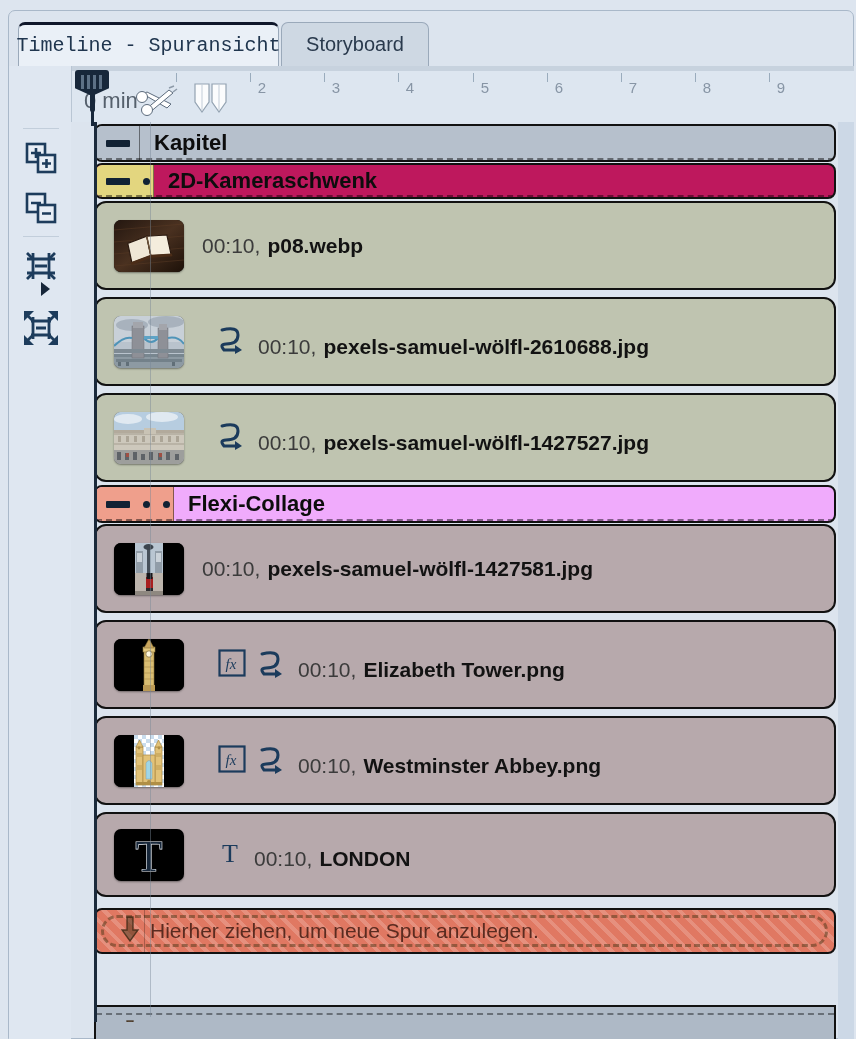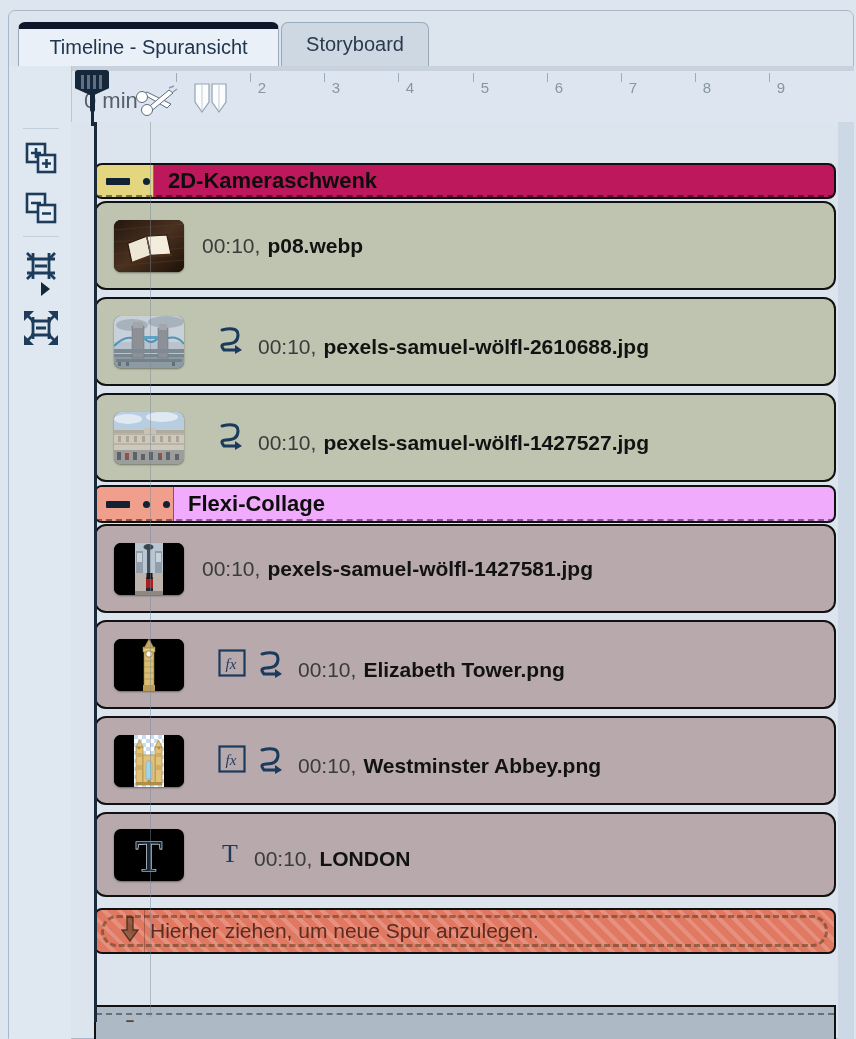--- a/index.html
+++ b/index.html
@@ -21,22 +21,22 @@
   
   .tabbar{position:absolute;left:18px;top:22px;height:44px;}
   .tab{
     position:absolute;top:0;height:44px;box-sizing:border-box;
     border:1px solid #9aa9ba;border-bottom:none;
     border-top-left-radius:7px;border-top-right-radius:7px;
     display:flex;align-items:center;justify-content:center;
     font-size:20px;color:#2a3a4d;padding:0 16px;white-space:nowrap;
   }
   .tab.active{
-    left:0;width:261px;background:#eaf0f7;border-top:7px solid #0f172a;
-    z-index:3;color:#20364f;
+    left:0;width:261px;background:#eaf0f7;border-top:3px solid #0f172a;
+    z-index:3;color:#20364f;font-family:Liberation Mono, monospace;
   }
   .tab.inactive{
     left:263px;width:148px;background:#ced8e3;border-top:1px solid #9aa9ba;
     z-index:2;color:#2a3a4d;
   }
 
   
   .ruler-wrap{
     position:absolute;left:9px;top:66px;width:845px;height:56px;
     background:#dfe7f1;overflow:hidden;
@@ -282,20 +282,28 @@
         <i style="left:12px"></i>
         <i style="left:18px"></i>
     </div>
     <div class="neck"></div>
     <div class="stem"></div>
   </div>
   <div class="playline"></div>
 
   <div class="tl-left-border"></div>
   <div class="tl" id="tl">
+      <div class="row grp" style="top: 2px; height: 38px; background: rgb(182, 192, 204);">
+        <div class="gutter" style="width:44px;background:#b6c0cc">
+           <div class="minus"></div>
+
+         </div>
+         <div class="glabel">Kapitel</div>
+         <div class="dashline" style="top:32px"></div>
+      </div>
       <div class="row grp" style="top: 41px; height: 36px; background: #be185d;">
         <div class="gutter" style="width:58px;background:#e3d67f">
            <div class="minus"></div>
            <div class="dot"></div>
          </div>
          <div class="glabel">2D-Kameraschwenk</div>
          <div class="dashline" style="top:30px"></div>
       </div>
       <div class="row clip" style="top: 79px; height: 89px; background: rgb(191, 196, 176);">
         <div class="thumb"><svg width="70" height="52" viewBox="0 0 70 52">

